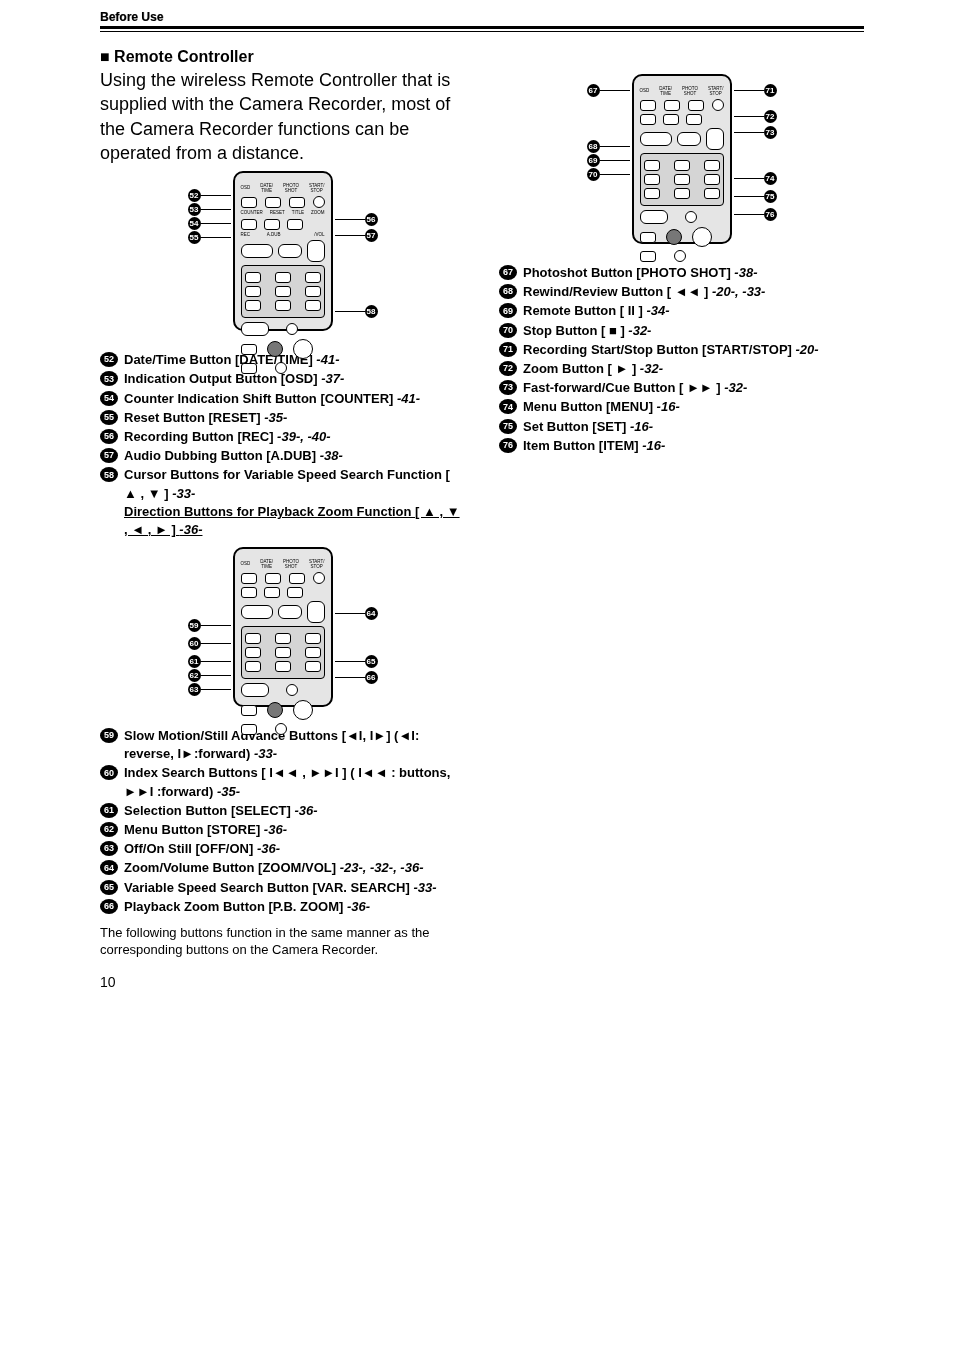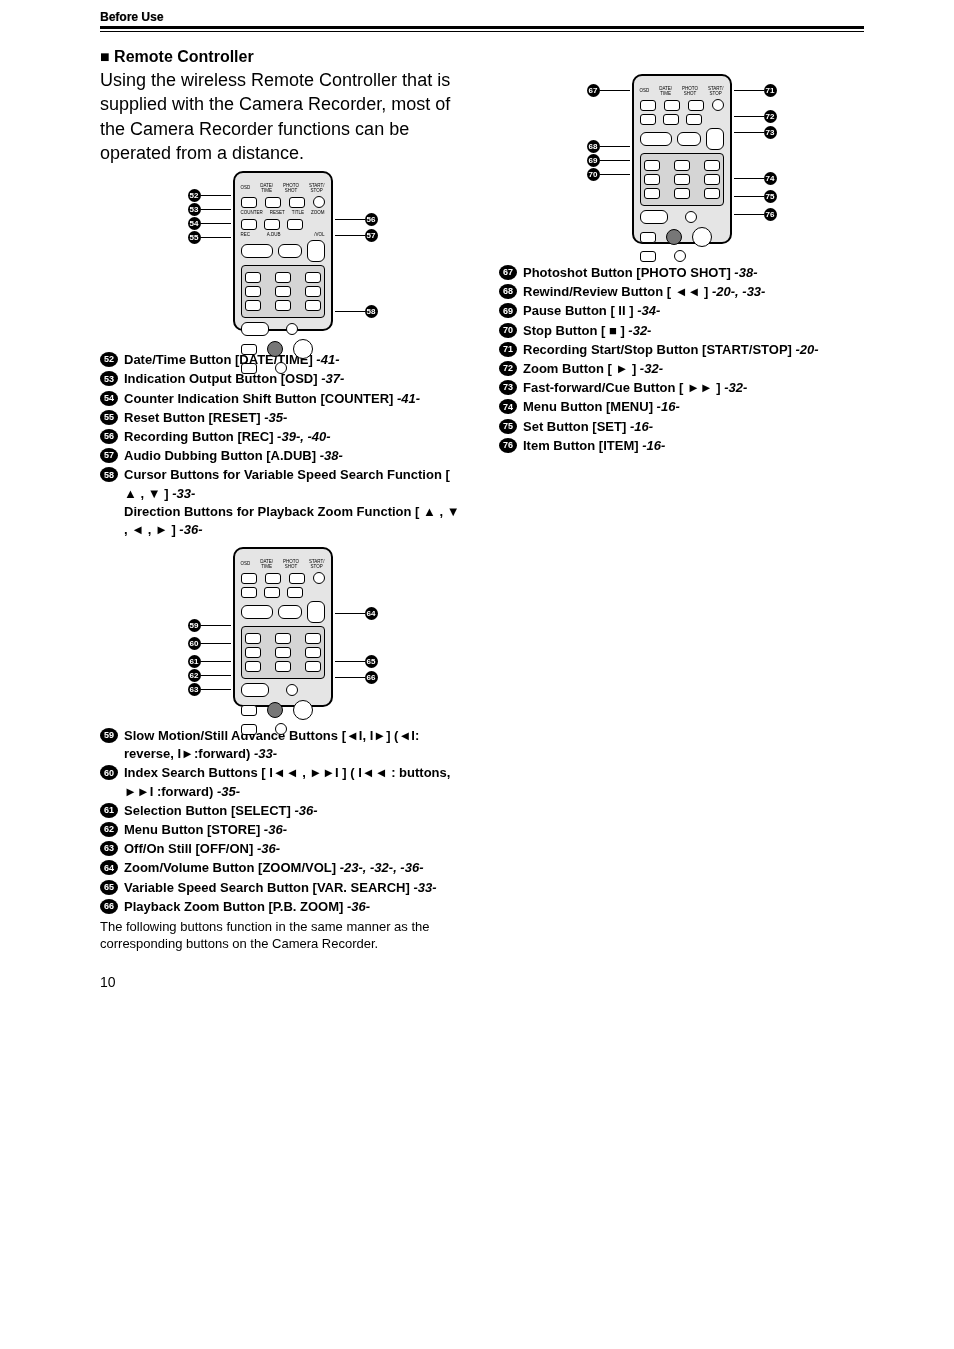--- a/index.html
+++ b/index.html
@@ -131,30 +131,31 @@
   .item-list .body .label {
     font-weight: bold;
   }
   .item-list .body .page-ref {
     font-style: italic;
     font-weight: bold;
   }
   .item-list .body .sub {
     display: block;
     font-weight: bold;
+    text-decoration: underline;
   }
   .item-list .body .sub .page-ref {
     font-style: italic;
     font-weight: bold;
   }
   .item-list .body .sub .plain { font-weight:bold; }
   .closing {
     font-size: 13px;
     line-height: 1.35;
-    margin-top: 2px;
+    margin-top: 8px;
   }
   .page-num {
     position: absolute;
     left: 100px;
     bottom: 30px;
     font-size: 14px;
   }
   .page-wrapper { position: relative; height: 1020px; }
 </style>
 </head>
@@ -554,21 +555,21 @@
             <li>
               <span class="circ">67</span>
               <span class="body"><span class="label">Photoshot Button [PHOTO SHOT] </span><span class="page-ref">-38-</span></span>
             </li>
             <li>
               <span class="circ">68</span>
               <span class="body"><span class="label">Rewind/Review Button [ ◄◄ ] </span><span class="page-ref">-20-, -33-</span></span>
             </li>
             <li>
               <span class="circ">69</span>
-              <span class="body"><span class="label">Pause Button [ II ] </span><span class="page-ref">-34-</span></span>
+              <span class="body"><span class="label">Remote Button [ II ] </span><span class="page-ref">-34-</span></span>
             </li>
             <li>
               <span class="circ">70</span>
               <span class="body"><span class="label">Stop Button [ ■ ] </span><span class="page-ref">-32-</span></span>
             </li>
             <li>
               <span class="circ">71</span>
               <span class="body"><span class="label">Recording Start/Stop Button [START/STOP] </span><span class="page-ref">-20-</span></span>
             </li>
             <li>

